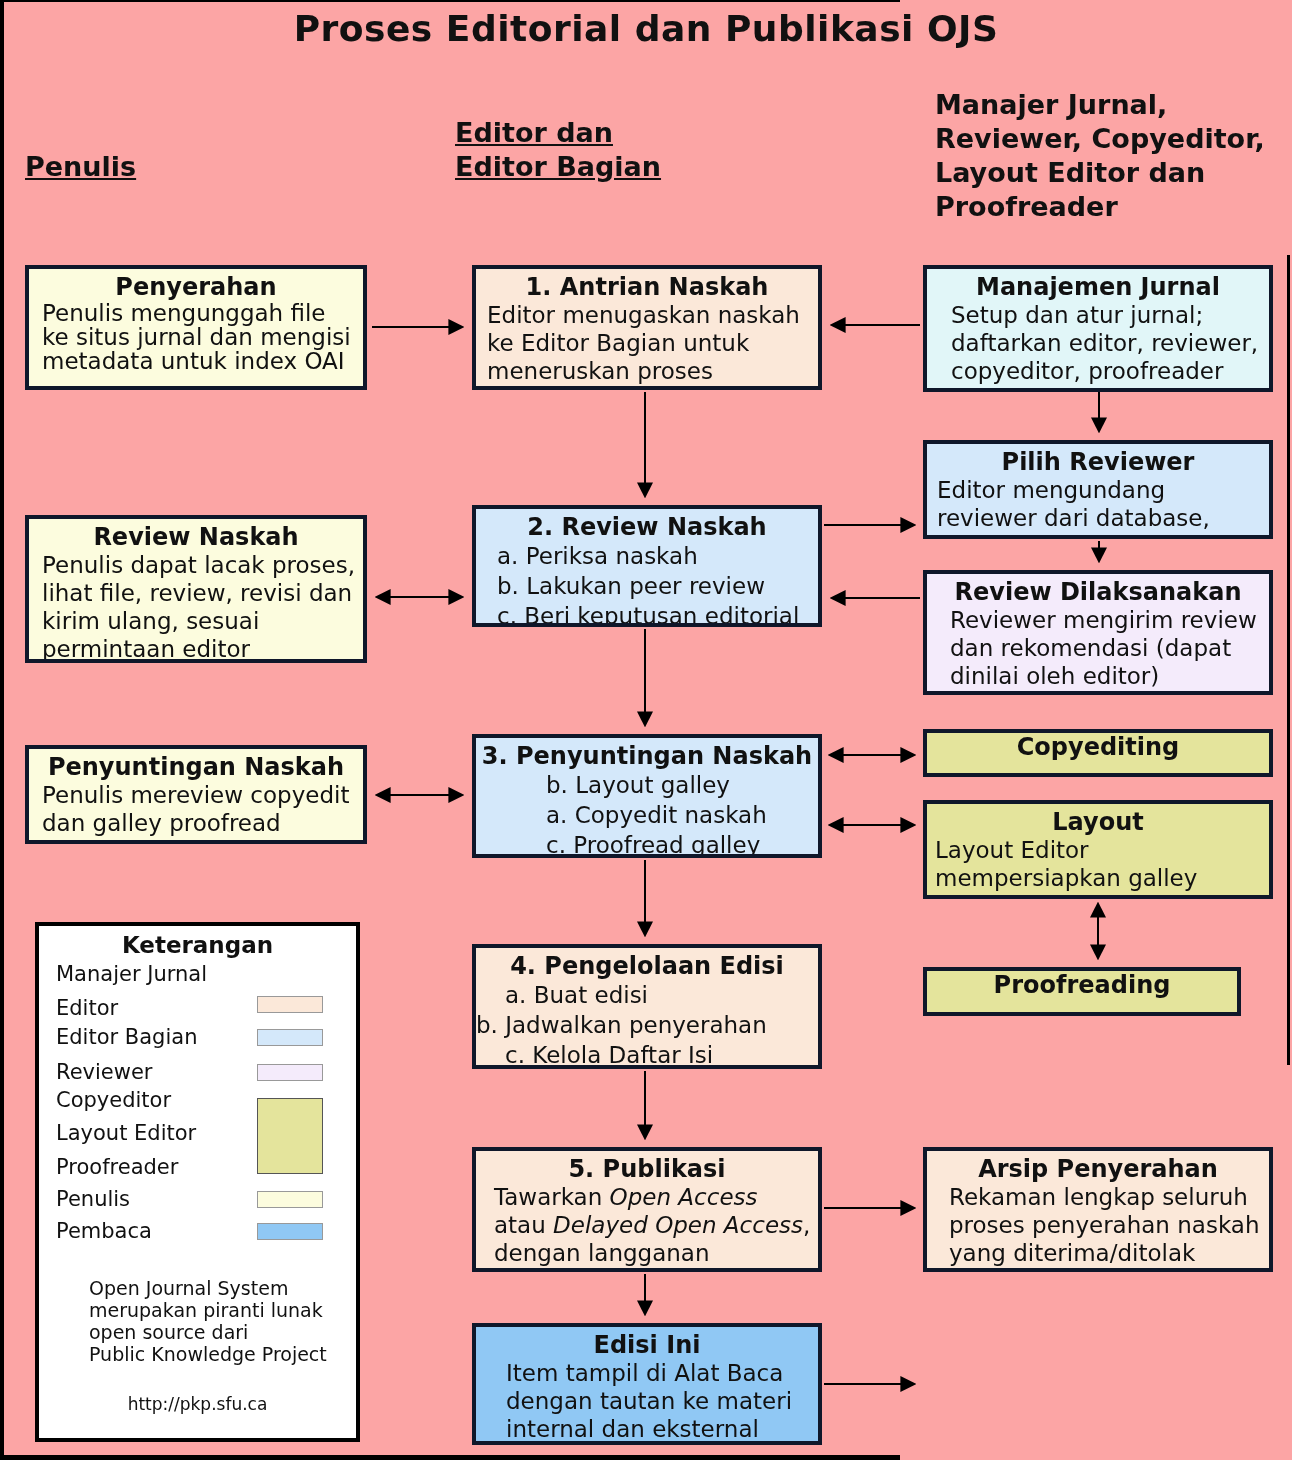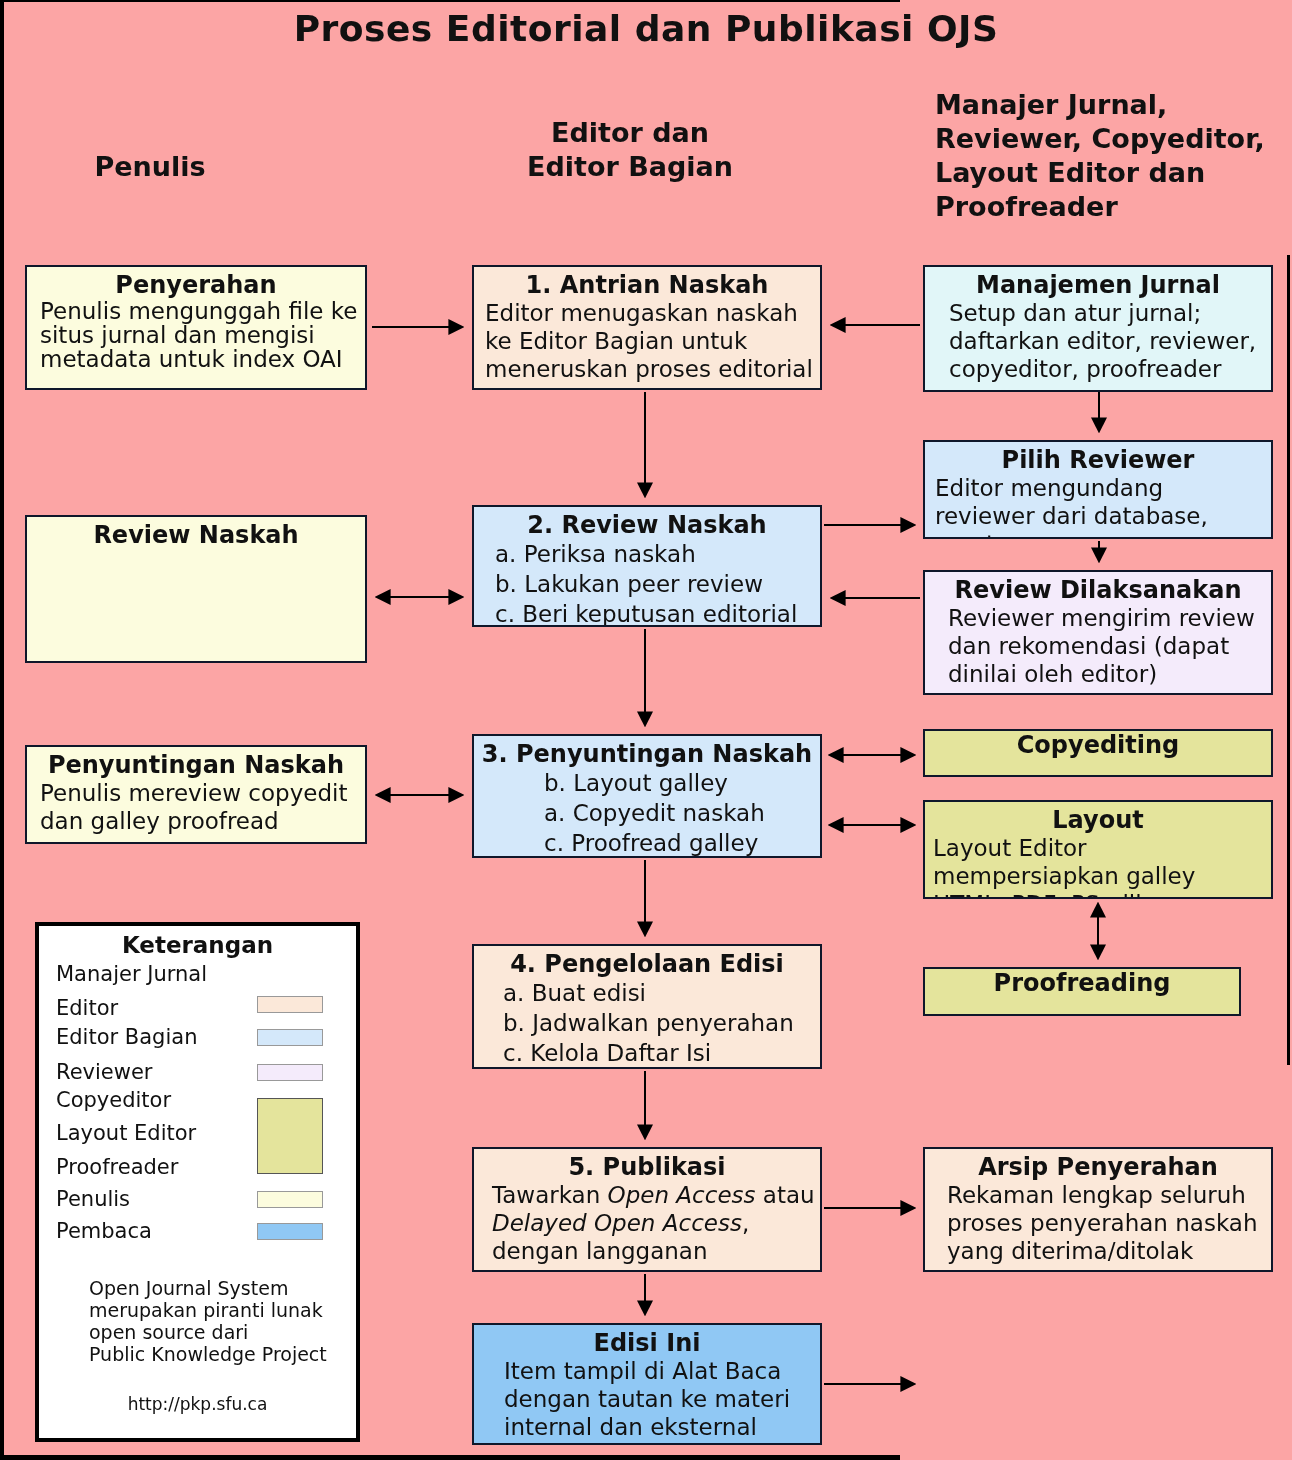--- a/index.html
+++ b/index.html
@@ -15,24 +15,24 @@
     overflow:hidden;
   }
   .frame{position:absolute;background:#000;}
   .main-title{
     position:absolute;left:0;top:8px;width:1292px;
     text-align:center;font-size:36px;font-weight:bold;letter-spacing:0.5px;
   }
   .colhead{
     position:absolute;font-size:27px;font-weight:bold;line-height:34px;
   }
-  .colhead.center{text-align:center;}
+  .colhead.center{text-align:left;text-decoration:underline;}
   .box{
     position:absolute;
-    border:2px solid #0f172a;
+    border:4px solid #0f172a;
     box-sizing:border-box;
     overflow:hidden;
     padding-top:4px;
   }
   .c-penulis{background:#fcfcde;}
   .c-editor{background:#fbe8d9;}
   .c-bagian{background:#d4e8fa;}
   .c-reviewer{background:#f4ebfb;}
   .c-manajer{background:#e1f6f8;}
   .c-olive{background:#e4e49c;}
@@ -147,20 +147,21 @@
     <div class="bb" style="padding:0 2px 0 10px">Editor mengundang reviewer dari database, muat</div>
   </div>
   <div class="box c-bagian" style="left:472px;top:505px;width:350px;height:122px">
     <div class="bt">2. Review Naskah</div>
     <div class="bi" style="padding-left:21px">a. Periksa naskah</div>
     <div class="bi" style="padding-left:21px">b. Lakukan peer review</div>
     <div class="bi" style="padding-left:21px">c. Beri keputusan editorial</div>
   </div>
   <div class="box c-penulis" style="left:25px;top:515px;width:342px;height:148px">
     <div class="bt">Review Naskah</div>
+    <div class="bb" style="padding:0 4px 0 13px">Penulis dapat lacak proses, lihat file, review, revisi dan kirim ulang, sesuai permintaan editor</div>
   </div>
   <div class="box c-reviewer" style="left:923px;top:570px;width:350px;height:125px">
     <div class="bt">Review Dilaksanakan</div>
     <div class="bb" style="padding:0 4px 0 23px">Reviewer mengirim review dan rekomendasi (dapat dinilai oleh editor)</div>
   </div>
 
   <div class="box c-bagian" style="left:472px;top:734px;width:350px;height:124px">
     <div class="bt">3. Penyuntingan Naskah</div>
     <div class="bi" style="padding-left:70px">b. Layout galley</div>
     <div class="bi" style="padding-left:70px">a. Copyedit naskah</div>
@@ -177,21 +178,21 @@
     <div class="bt">Layout</div>
     <div class="bb" style="padding:0 2px 0 8px">Layout Editor mempersiapkan galley HTML, PDF, PS, dll.</div>
   </div>
   <div class="box c-olive vcenter" style="left:923px;top:967px;width:318px;height:49px">
     <div class="bt">Proofreading</div>
   </div>
 
   <div class="box c-editor" style="left:472px;top:944px;width:350px;height:125px">
     <div class="bt">4. Pengelolaan Edisi</div>
     <div class="bi" style="padding-left:29px">a. Buat edisi</div>
-    <div class="bi" style="padding-left:29px">b. Jadwalkan penyerahan</div>
+    <div class="bi" style="">b. Jadwalkan penyerahan</div>
     <div class="bi" style="padding-left:29px">c. Kelola Daftar Isi</div>
   </div>
 
   <div class="box c-editor" style="left:472px;top:1147px;width:350px;height:125px">
     <div class="bt">5. Publikasi</div>
     <div class="bb" style="padding:0 4px 0 18px"><span>Tawarkan </span><span class="it">Open Access</span><span> atau </span><span class="it">Delayed Open Access</span><span>, dengan langganan</span></div>
   </div>
   <div class="box c-editor" style="left:923px;top:1147px;width:350px;height:125px">
     <div class="bt">Arsip Penyerahan</div>
     <div class="bb" style="padding:0 2px 0 22px">Rekaman lengkap seluruh proses penyerahan naskah yang diterima/ditolak</div>

